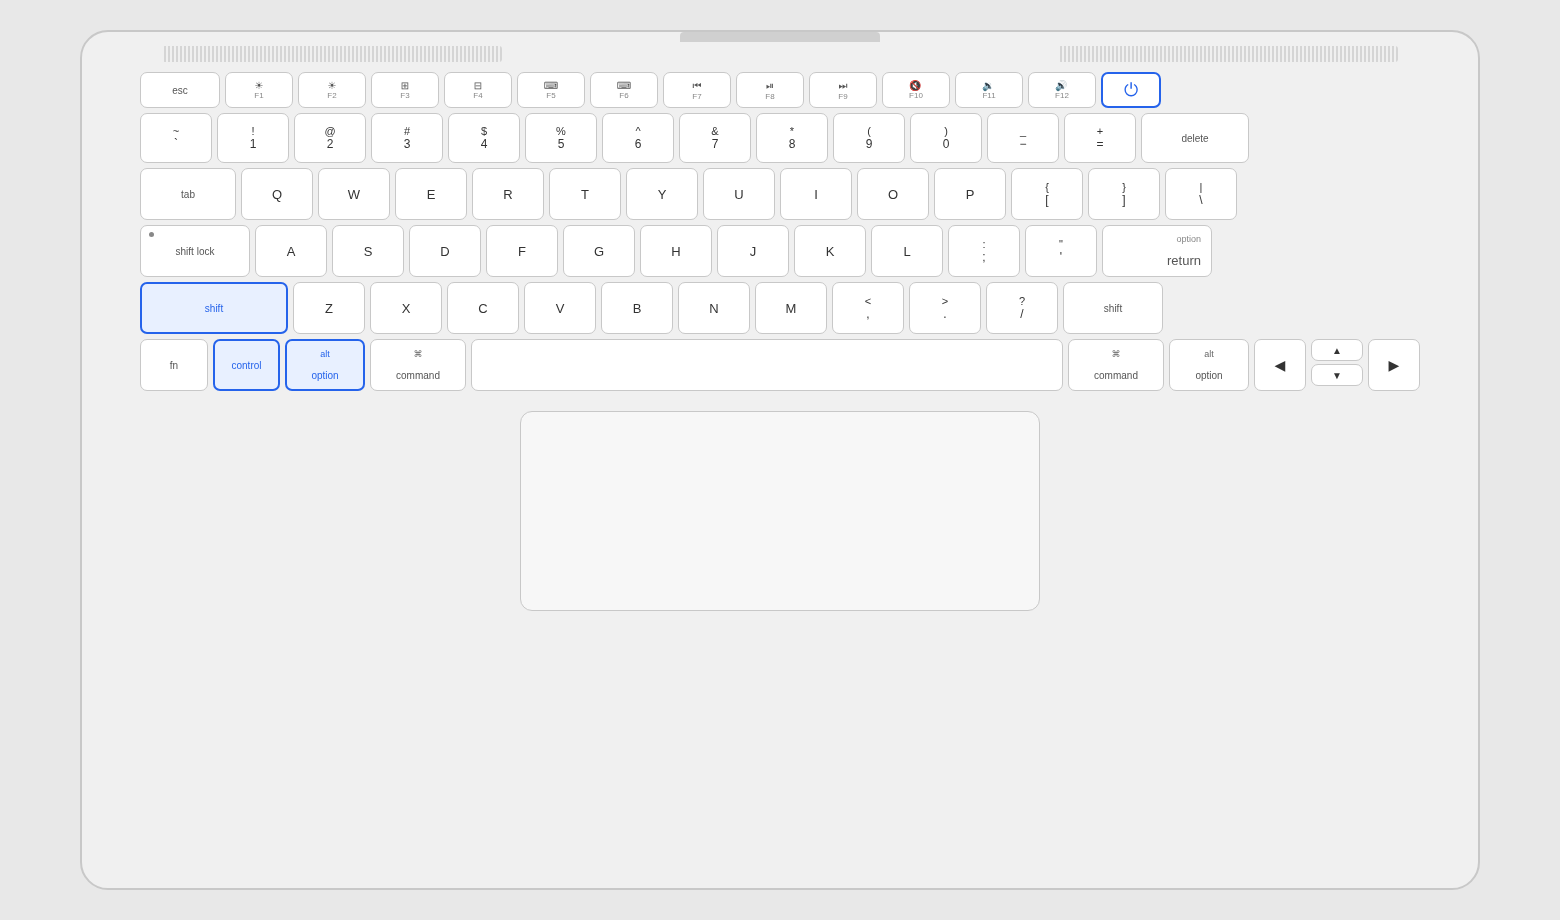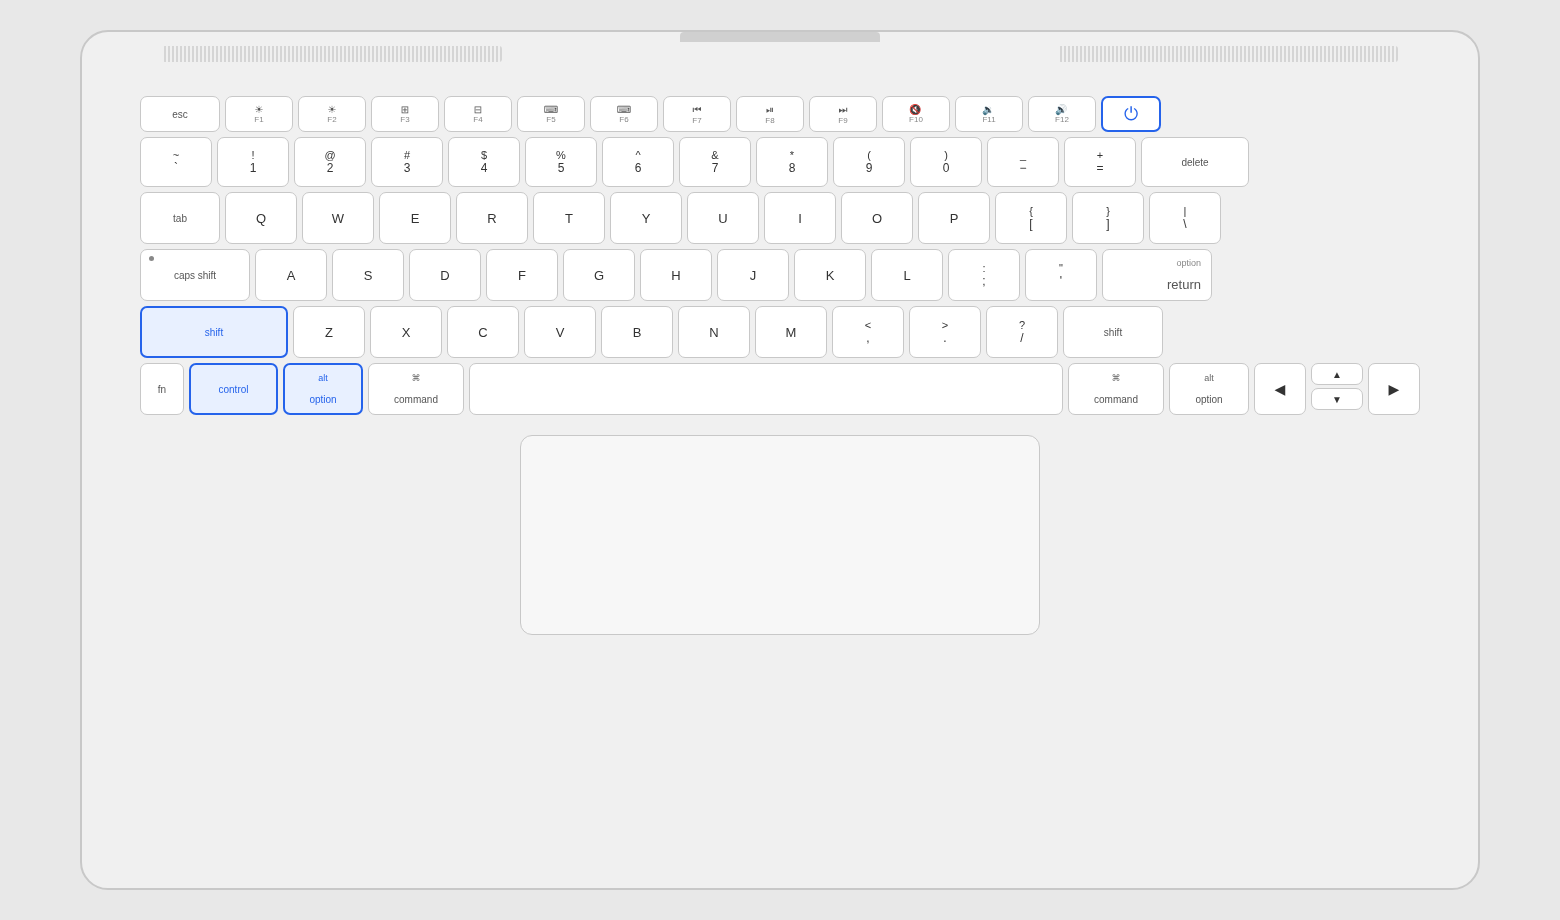--- a/index.html
+++ b/index.html
@@ -17,21 +17,21 @@
     .laptop-shell {
       width: 1400px;
       height: 860px;
       background: #f0f0f0;
       border-radius: 28px;
       border: 2px solid #c8c8c8;
       position: relative;
       display: flex;
       flex-direction: column;
       align-items: center;
-      padding-top: 24px;
+      padding-top: 0;
     }
 
     .laptop-hinge {
       width: 200px;
       height: 10px;
       background: #d0d0d0;
       border-radius: 4px 4px 0 0;
       position: absolute;
       top: 0;
       left: 50%;
@@ -129,28 +129,28 @@
     .asdf-row .key { min-height: 52px; }
     .zxcv-row .key { min-height: 52px; }
     .bottom-row .key { min-height: 52px; }
 
     
     .key-esc { width: 80px; }
     .key-fn { width: 68px; }
     .key-power { width: 60px; }
 
     .key-delete { width: 108px; }
-    .key-tab { width: 80px; text-align: right; }
+    .key-tab { width: 96px; text-align: right; }
     .key-caps { width: 110px; }
     .key-enter { width: 110px; }
     .key-shift-left { width: 148px; }
     .key-shift-right { width: 100px; }
 
-    .key-fn-key { width: 44px; }
-    .key-control { width: 89px; }
+    .key-fn-key { width: 68px; }
+    .key-control { width: 67px; }
     .key-option-left { width: 80px; }
     .key-command-left { width: 96px; }
     .key-space { flex: 1; }
     .key-command-right { width: 96px; }
     .key-option-right { width: 80px; }
 
     .key-std { width: 72px; }
     .key-arrow-lr { width: 52px; }
     .key-arrow-ud { width: 52px; min-height: 24px !important; }
 
@@ -367,21 +367,21 @@
       </div>
       <div class="key key-std">
         <span class="sym-top">|</span>
         <span class="sym-bottom">\</span>
       </div>
     </div>
 
     <div class="key-row asdf-row">
       <div class="key key-caps">
         <div class="dot-indicator"></div>
-        <span class="key-label">caps shift</span>
+        <span class="key-label">shift lock</span>
       </div>
       <div class="key key-std">
           <span class="key-main">A</span>
         </div>
       <div class="key key-std">
           <span class="key-main">S</span>
         </div>
       <div class="key key-std">
           <span class="key-main">D</span>
         </div>

